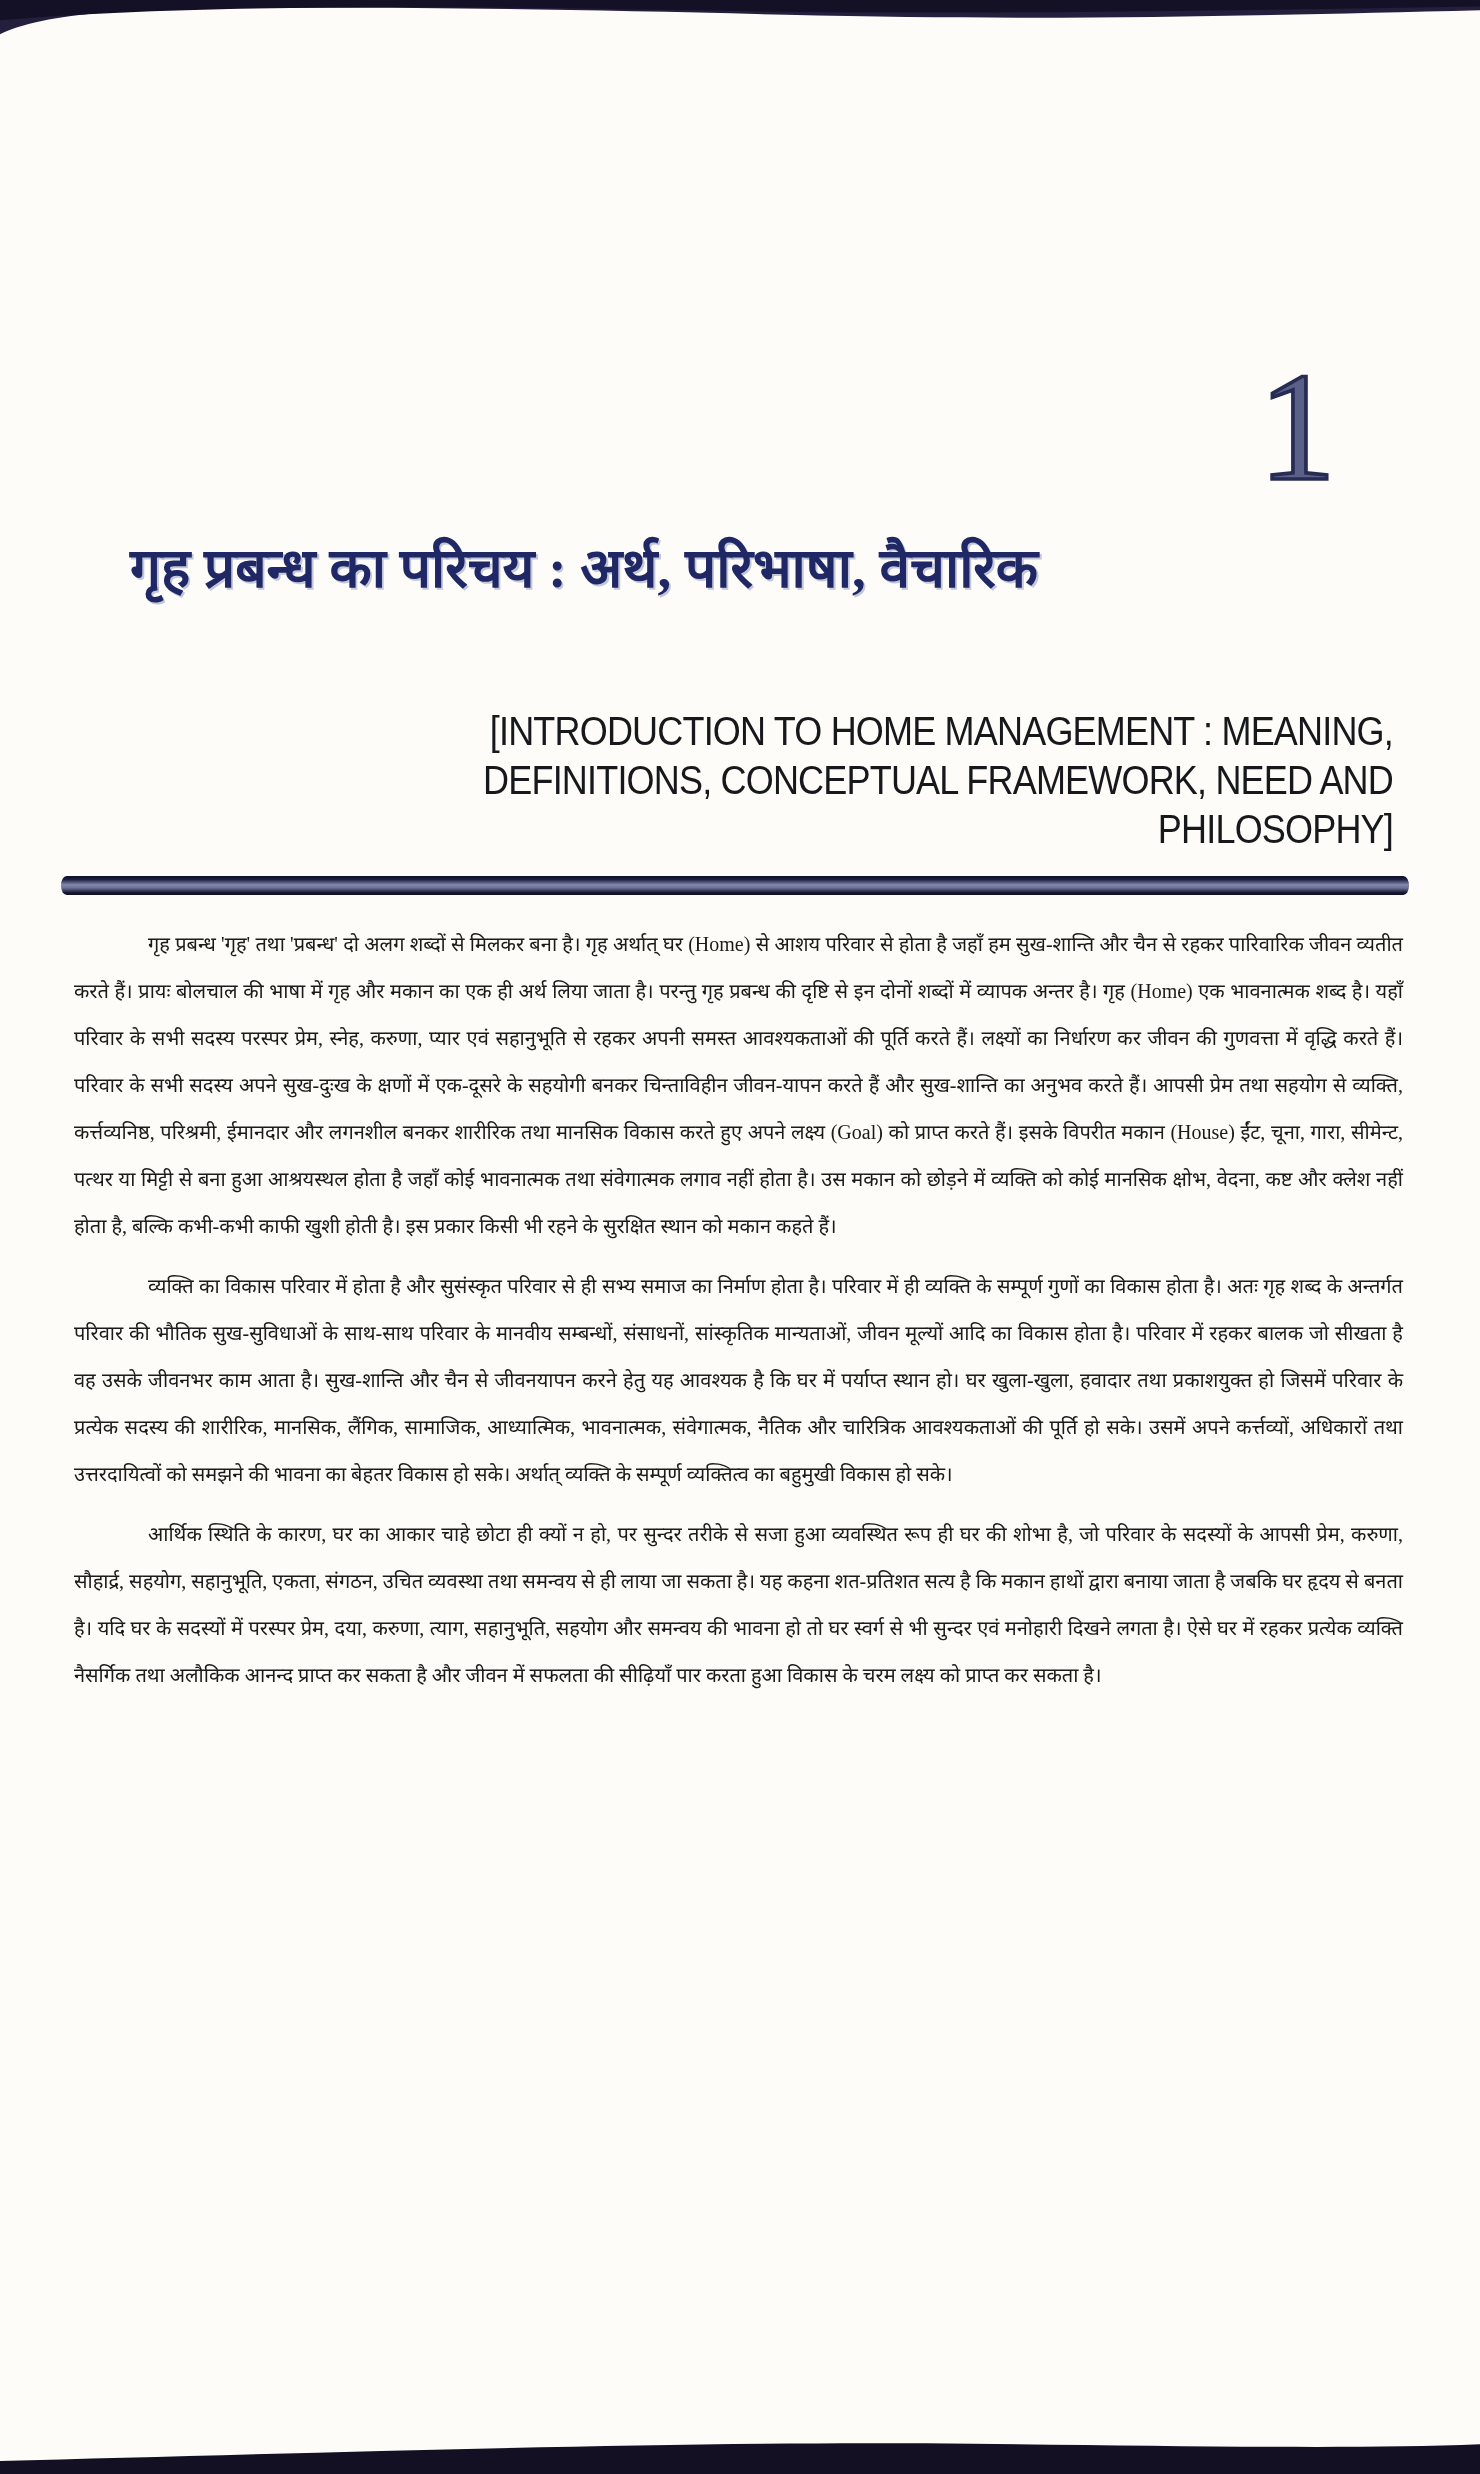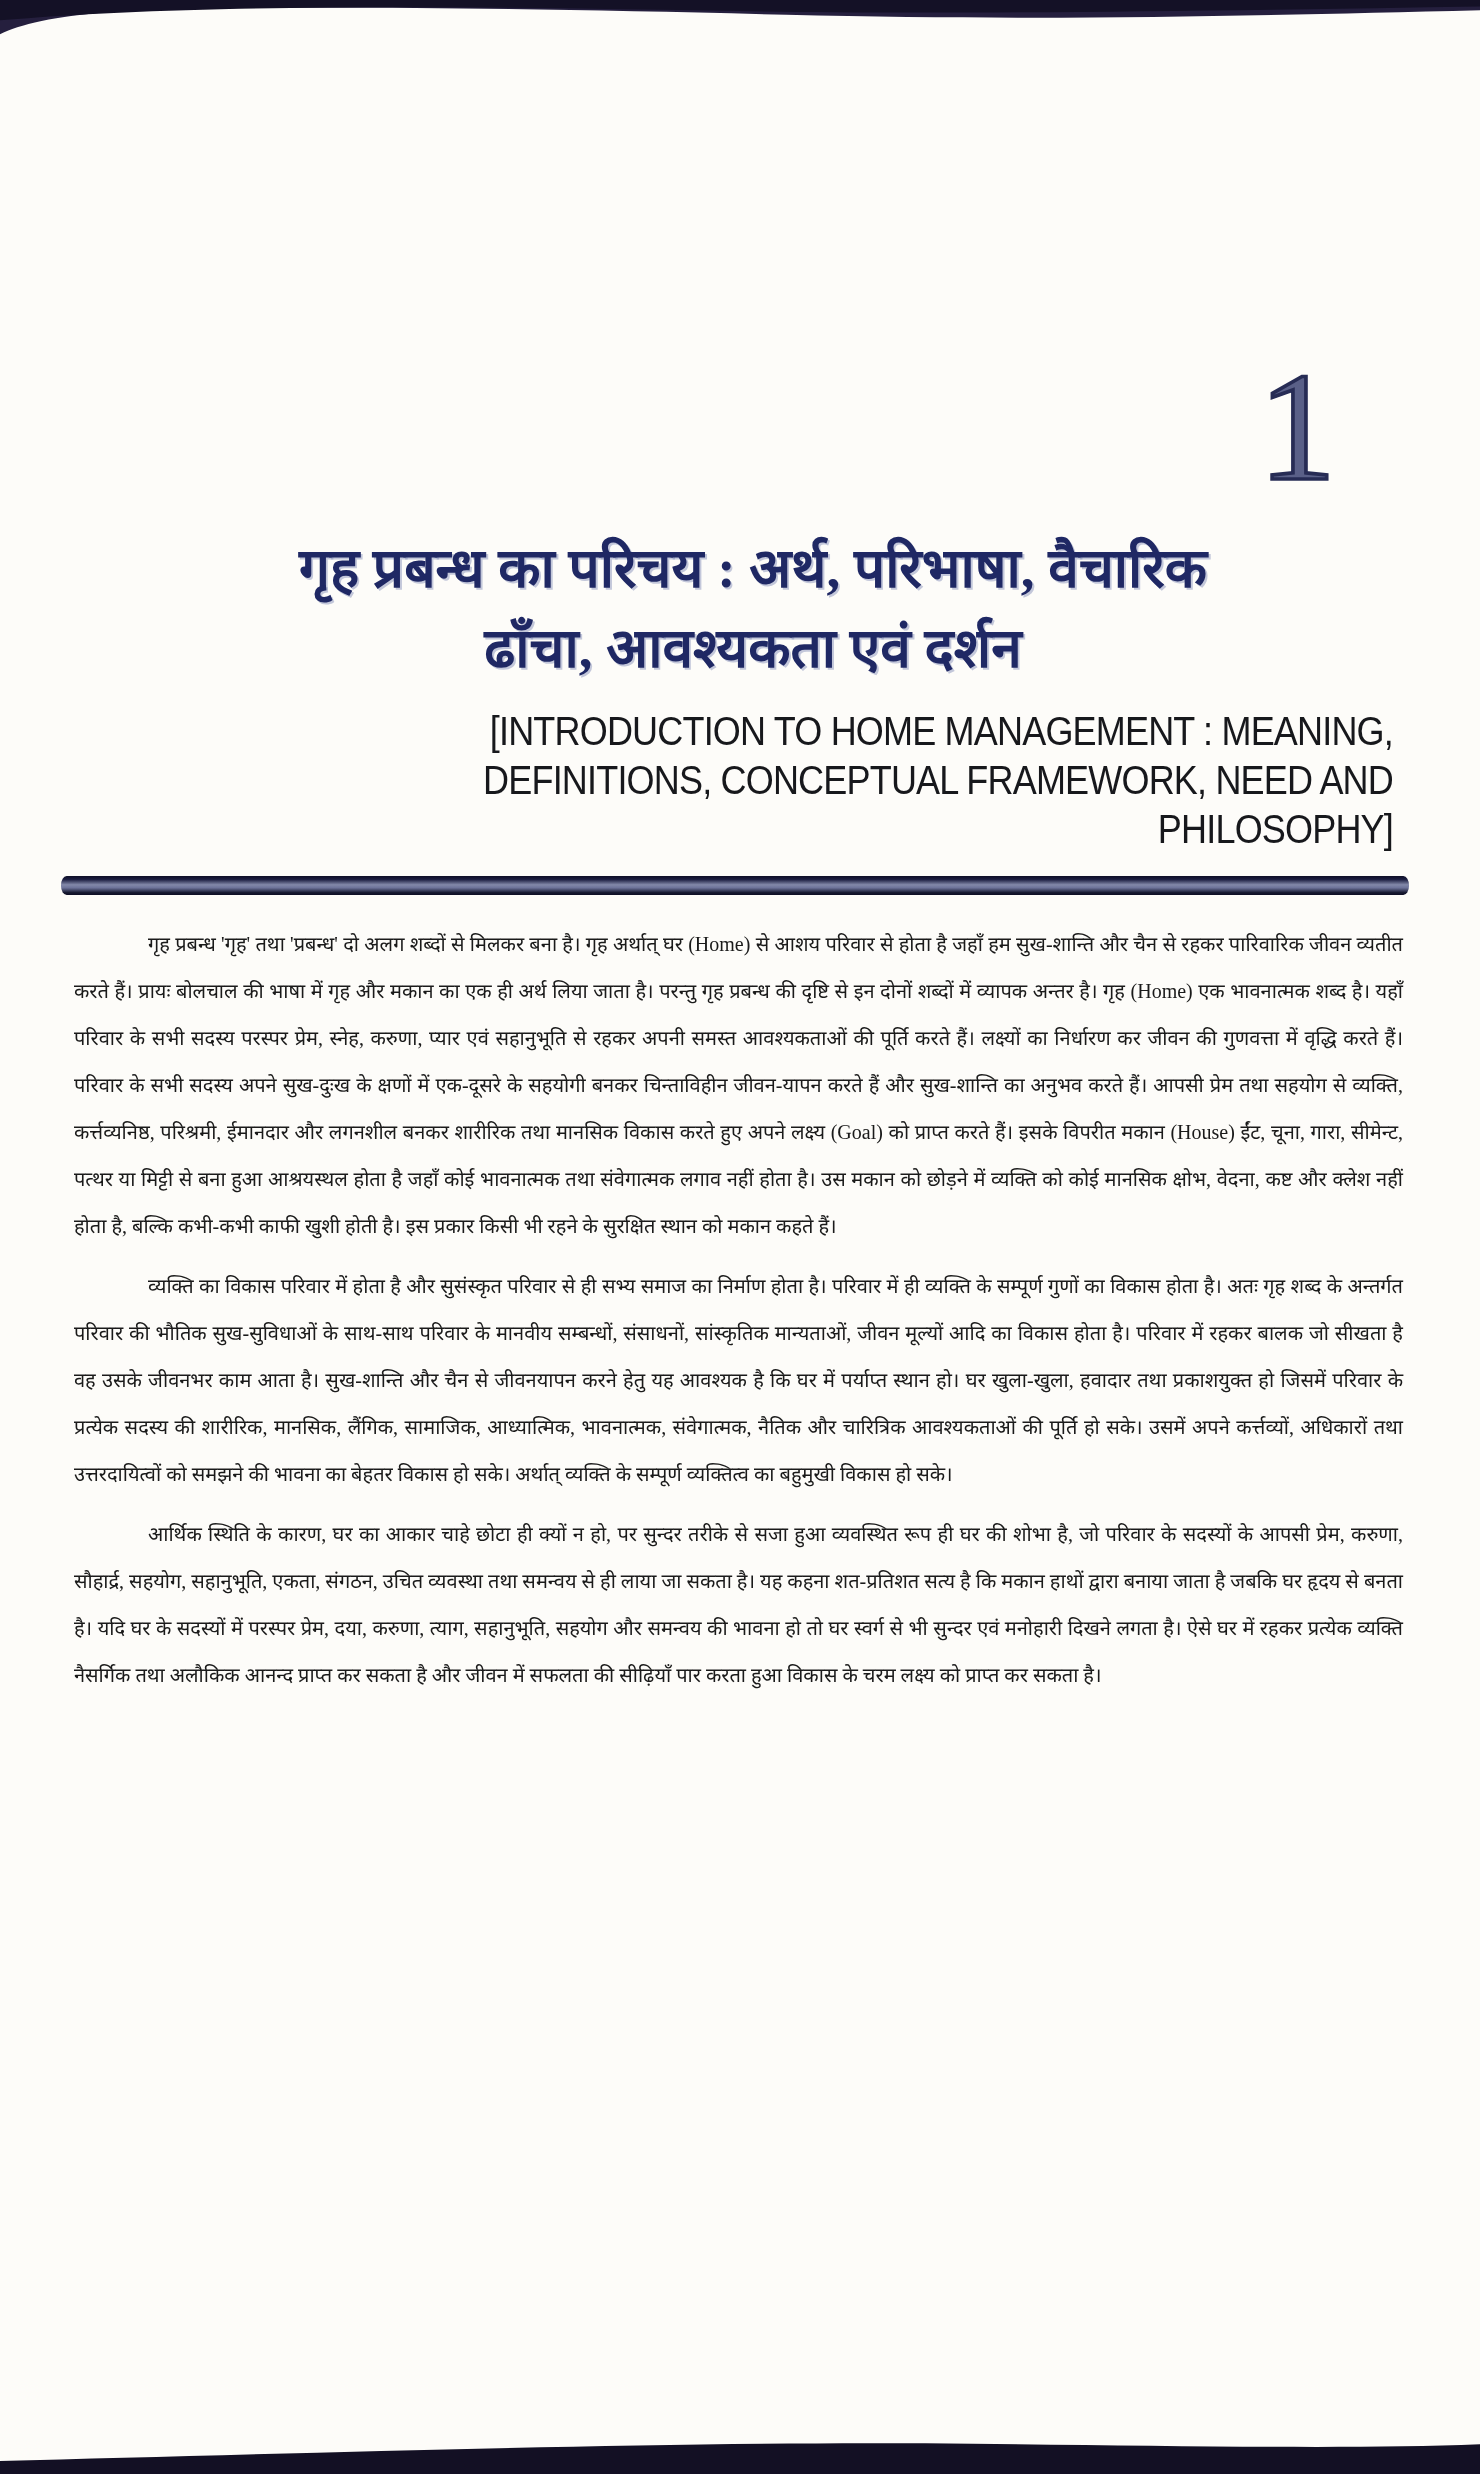--- a/index.html
+++ b/index.html
@@ -29,21 +29,21 @@
     top:350px;right:144px;
     font-size:155px;line-height:1;
     font-family:"Liberation Serif", serif;
     color:var(--chapter-numeral);
     -webkit-text-stroke:3.7px var(--chapter-outline);
     text-shadow:0.9px 0.9px 0 #2a2f58;
   }
   .title-hindi{
     position:absolute;
     top:529px;left:130px;right:104px;
-    text-align:center;
+    text-align:left;
     font-weight:700;
     font-size:55px;line-height:80px;
     color:var(--heading-navy);
     text-shadow:1.9px 1.9px 0 rgba(125,135,180,0.45);
   }
   .title-english{
     position:absolute;
     top:707px;left:130px;right:87px;
     text-align:right;
     font-family:"Liberation Sans", sans-serif;
@@ -84,21 +84,20 @@
 </svg>
 
 <svg class="scan-edge bottom" width="1480" height="42" viewBox="0 0 1600 45" aria-hidden="true">
   <path d="M0,45 L0,30 C300,23 700,9 1000,11 C1250,13 1450,18 1600,12 L1600,45 Z" fill="#131024"></path>
 </svg>
 
 <div class="chapter-number">1</div>
 
 <h1 class="title-hindi" style="margin:0;">
   <div>गृह प्रबन्ध का परिचय : अर्थ, परिभाषा, वैचारिक</div>
-  <div>ढाँचा, आवश्यकता एवं दर्शन</div>
 </h1>
 
 <div class="title-english">
   <div>[INTRODUCTION TO HOME MANAGEMENT : MEANING,</div>
   <div>DEFINITIONS, CONCEPTUAL FRAMEWORK, NEED AND</div>
   <div>PHILOSOPHY]</div>
 </div>
 
 <div class="divider-rule"></div>
 

